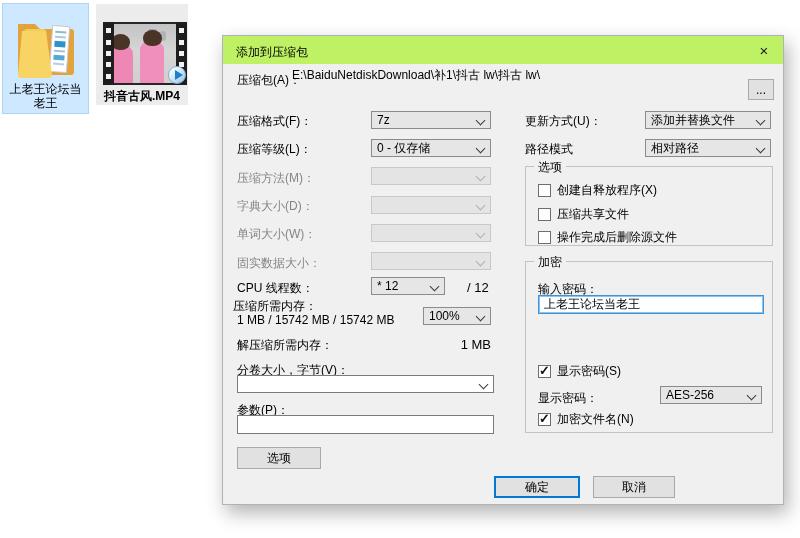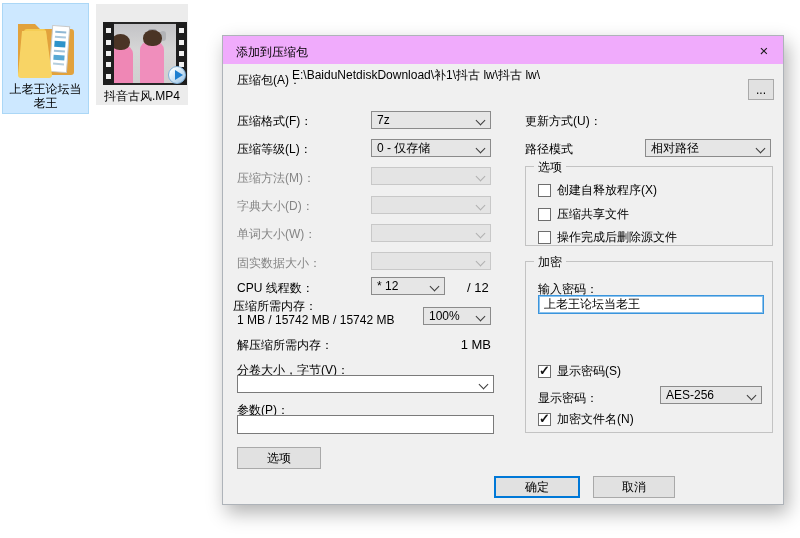--- a/index.html
+++ b/index.html
@@ -8,21 +8,21 @@
     background:#ffffff;
     font-family:"Liberation Sans", sans-serif;
     color:#000;
   }
   
   .tile { position:absolute; box-sizing:border-box; }
   .tile-folder { left:2px; top:3px; width:87px; height:111px; background:#cde8ff; border:1px solid #abd7f6; }
   .tile-video  { left:96px; top:4px; width:92px; height:101px; background:#ececec; }
   .tile-label  { position:absolute; left:1px; right:1px; text-align:center; font-size:12px; line-height:14px; word-break:break-all; }
   .tile-folder .tile-label { top:78px; }
-  .tile-video  .tile-label { top:85px; }
+  .tile-video  .tile-label { top:85px;font-weight:bold; }
   .folder-svg { position:absolute; left:11px; top:8px; }
   
   .film { position:absolute; left:7px; top:18px; width:84px; height:63px; background:#262626; }
   .strip { position:absolute; top:0; bottom:0; width:11px; background:#1e1e1e; display:flex; flex-direction:column; justify-content:space-evenly; align-items:center; }
   .strip-left { left:0; } .strip-right { right:0; }
   .hole { width:5px; height:5px; background:#f2f2f2; }
   .scene { position:absolute; left:11px; right:11px; top:2px; bottom:2px; background:linear-gradient(#c3c3c6 0%, #d6d6d6 45%, #cfcfcf 100%); overflow:hidden; }
   .bg-person { position:absolute; top:5px; left:34px; width:9px; height:13px; background:#8f9097; border-radius:3px; opacity:.75; }
   .bg-person2 { position:absolute; top:7px; left:46px; width:6px; height:10px; background:#a7a8ad; border-radius:3px; opacity:.7; }
   .girl { position:absolute; bottom:-2px; border-radius:9px 9px 0 0; }
@@ -30,21 +30,21 @@
   .girl-right { right:12px; width:24px; height:44px; background:#f08ebc; }
   .girl::before { content:""; position:absolute; top:-11px; left:3px; width:19px; height:16px; background:#4a3425; border-radius:50% 50% 45% 45%; }
   .play { position:absolute; right:1px; bottom:1px; width:18px; height:18px; border-radius:50%;
           background:linear-gradient(135deg,#f2fafe 20%,#a9cdea 85%); border:1px solid #7fb0d8; box-sizing:border-box; }
   .play::after { content:""; position:absolute; left:6px; top:3px; border-left:8px solid #1d7fd0; border-top:5px solid transparent; border-bottom:5px solid transparent; }
 
   
   #dialog { position:absolute; left:222px; top:35px; width:562px; height:470px;
             background:#f0f0f0; border:1px solid #aeb3b9; box-sizing:border-box;
             box-shadow:4px 8px 18px rgba(0,0,0,.30); font-size:12px; }
-  .titlebar { position:absolute; left:0; top:0; right:0; height:28px; background:#f0abfc; }
+  .titlebar { position:absolute; left:0; top:0; right:0; height:28px; background:#bef264; }
   .title-text { position:absolute; left:13px; top:8px; font-size:12px; }
   .close-btn { position:absolute; right:2px; top:1px; width:34px; height:26px; display:flex; align-items:center; justify-content:center; font-size:15px; color:#1a1a1a; cursor:default; }
 
   .lbl { position:absolute; font-size:12px; white-space:nowrap; }
   .dim { color:#858585; }
 
   .combo { position:absolute; box-sizing:border-box; height:18px; background:#e6e6e6; border:1px solid #8b8b8b;
            line-height:16px; padding:0 18px 0 5px; white-space:nowrap; overflow:hidden; }
   .combo::after { content:""; position:absolute; right:6px; top:5px; width:6px; height:6px;
                   border-left:1px solid #3c3c3c; border-bottom:1px solid #3c3c3c; transform:rotate(-45deg); }
@@ -157,20 +157,21 @@
 
   <span class="lbl" style="left:14px; top:326px;">分卷大小，字节(V)：</span>
   <div class="combo white" style="left:14px; top:339px; width:257px;"></div>
 
   <span class="lbl" style="left:14px; top:366px;">参数(P)：</span>
   <div class="tinput" style="left:14px; top:379px; width:257px; height:19px;"></div>
 
   <div class="btn" style="left:14px; top:411px; width:84px; height:22px;">选项</div>
 
   <span class="lbl" style="left:302px; top:77px;">更新方式(U)：</span>
+  <div class="combo" style="left:422px; top:75px; width:126px;">添加并替换文件</div>
 
   <span class="lbl" style="left:302px; top:105px;">路径模式</span>
   <div class="combo" style="left:422px; top:103px; width:126px;">相对路径</div>
 
   <div class="groupbox" style="left:302px; top:130px; width:248px; height:80px;">
     <span class="gb-title">选项</span>
     <div class="cb-row" style="left:12px; top:15px;">
       <span class="cb-box"></span>
       <span>创建自释放程序(X)</span>
     </div>

